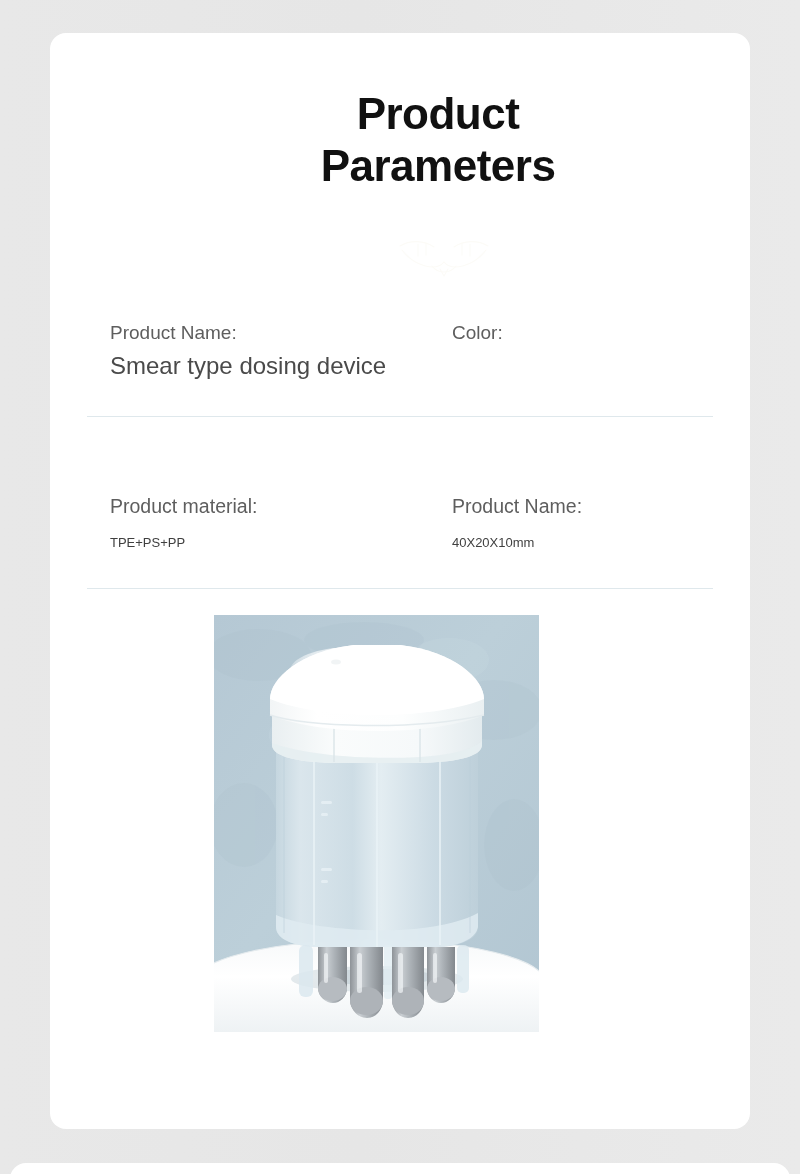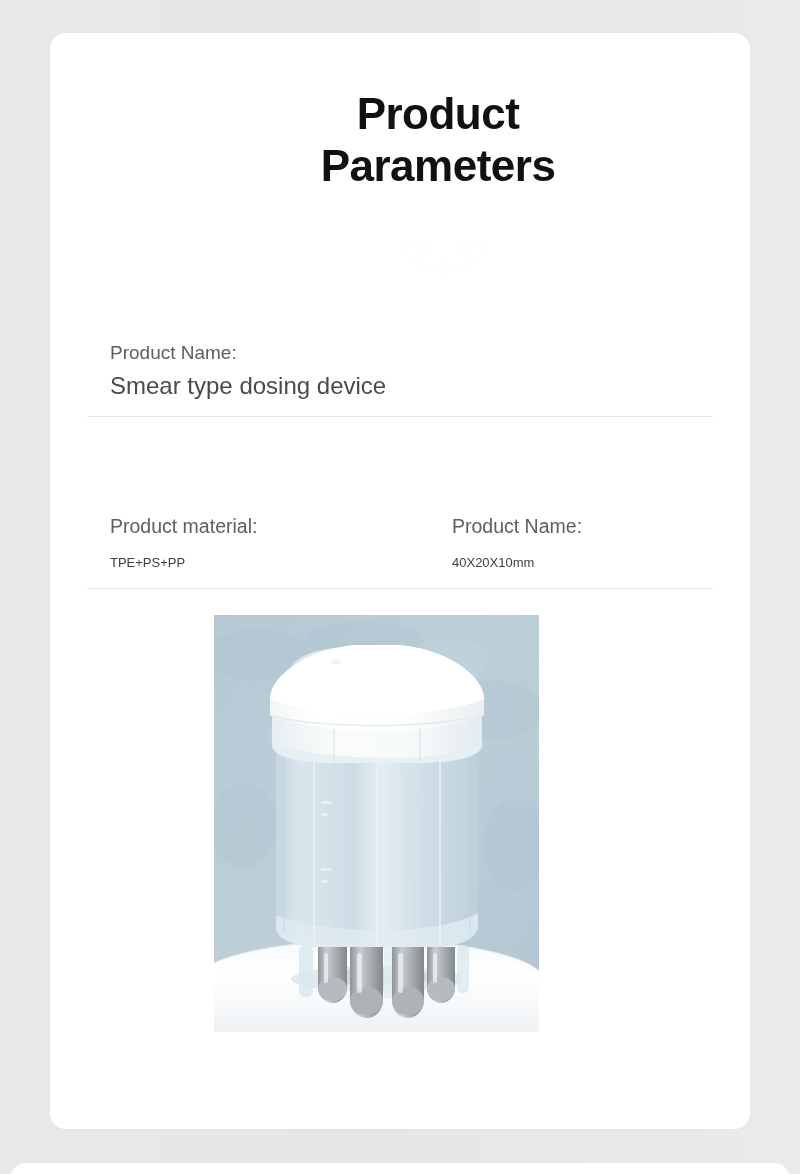--- a/index.html
+++ b/index.html
@@ -85,21 +85,20 @@
   .param-row {
     position: relative;
     display: flex;
   }
 
   .param-row.row-1 { height: 97px; }
   .param-row.row-2 { height: 96px; margin-top: 76px; justify-content: flex-end; }
 
   .param-cell {
     position: relative;
-    margin-top: 20px;
   }
   .param-cell.left  { width: 345px; padding-left: 60px; }
   .param-cell.right { width: 355px; padding-left: 57px; }
 
   .param-label {
     display: block;
     font-size: 19px;
     line-height: 26px;
     color: #5e5e5e;
     white-space: nowrap;
@@ -172,20 +171,21 @@
   </div>
 
   <div class="params">
 
     <div class="param-row row-1">
       <div class="param-cell left">
         <span class="param-label">Product Name:</span>
         <span class="param-value">Smear type dosing device</span>
       </div>
       <div class="param-cell right">
+        <span class="param-label">Color:</span>
       </div>
       <div class="divider d1"></div>
     </div>
 
     <div class="param-row row-2">
       <div class="param-cell left">
         <span class="param-label">Product material:</span>
         <span class="param-value">TPE+PS+PP</span>
       </div>
       <div class="param-cell right">

